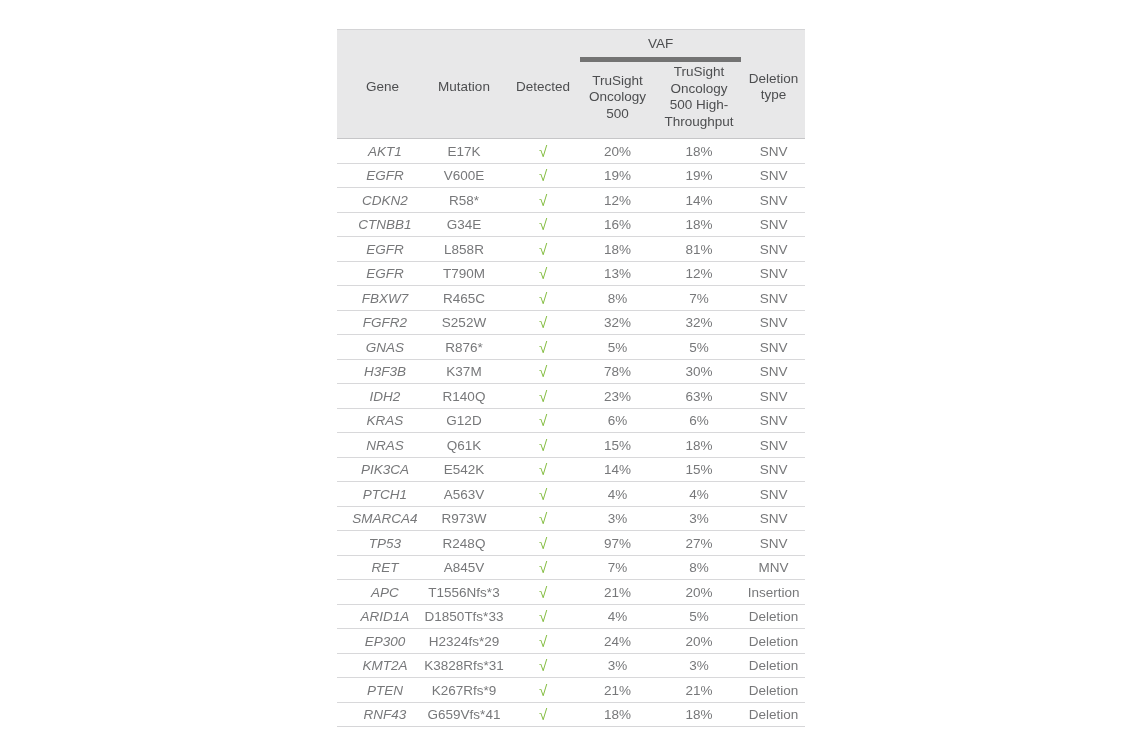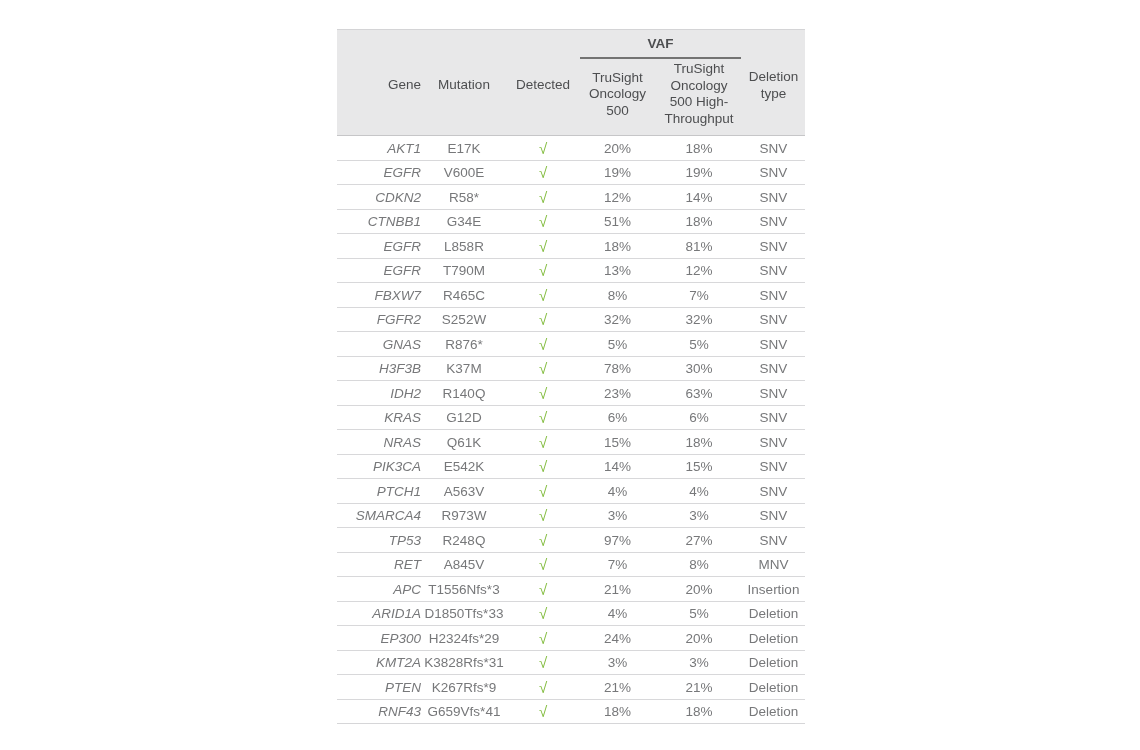--- a/index.html
+++ b/index.html
@@ -32,42 +32,41 @@
   thead th {
     background: #e8e8e9;
     font-weight: normal;
     font-size: 13.5px;
     color: #4d4e50;
     text-align: center;
     vertical-align: middle;
     line-height: 1.22;
   }
   thead { border-bottom: 1px solid #c6c6c8; }
-  th.h-gene { text-align: right; padding-left: 7px; }
+  th.h-gene { text-align: center; padding-left: 7px; }
   tr.group-row th { height: 26px; padding-top: 6px; }
   th.h-vaf-group .vaf-label {
     display: block;
     padding-bottom: 5px;
-    border-bottom: 2px solid #737373;
+    border-bottom: 5px solid #737373;
     margin: 0 1px;
-    font-weight: bold;
   }
   tr.sub-row th { height: 73px; padding: 2px 2px 8px 2px; }
 
   tbody td {
     height: 24.5px;
     font-size: 13.5px;
     color: #77787a;
     text-align: center;
     vertical-align: middle;
     border-top: 1px solid #d8d8da;
   }
   tbody tr:first-child td { border-top: none; }
   td.gene-cell {
-    text-align: right;
+    text-align: center;
     padding-left: 12px;
     font-style: italic;
   }
   td.detected-cell .check {
     color: #84bd41;
     font-size: 15px;
     font-style: normal;
   }
 </style>
 </head>
@@ -123,21 +122,21 @@
     <td class="detected-cell"><span class="check">√</span></td>
     <td>12%</td>
     <td>14%</td>
     <td>SNV</td>
   </tr>
 
   <tr>
     <td class="gene-cell">CTNBB1</td>
     <td>G34E</td>
     <td class="detected-cell"><span class="check">√</span></td>
-    <td>51%</td>
+    <td>16%</td>
     <td>18%</td>
     <td>SNV</td>
   </tr>
 
   <tr>
     <td class="gene-cell">EGFR</td>
     <td>L858R</td>
     <td class="detected-cell"><span class="check">√</span></td>
     <td>18%</td>
     <td>81%</td>

